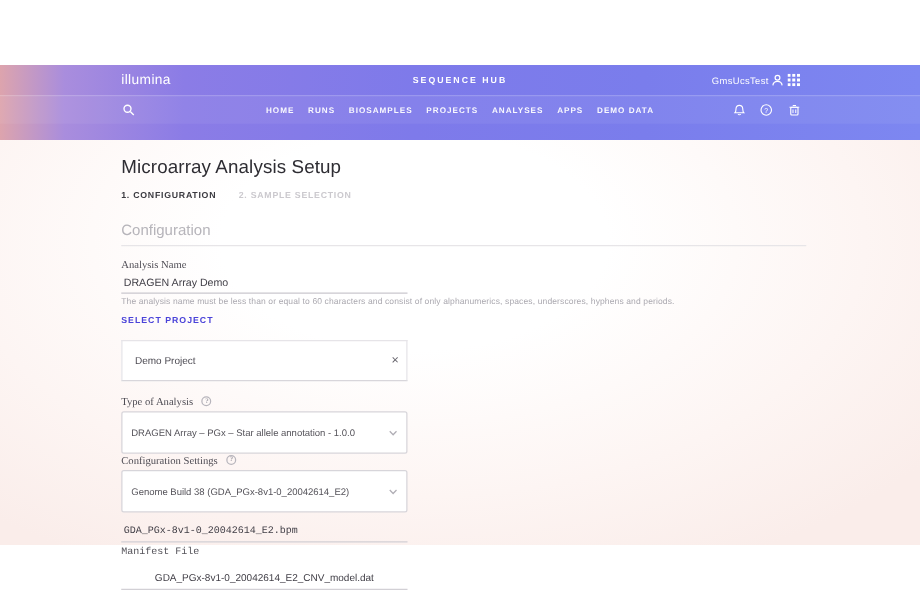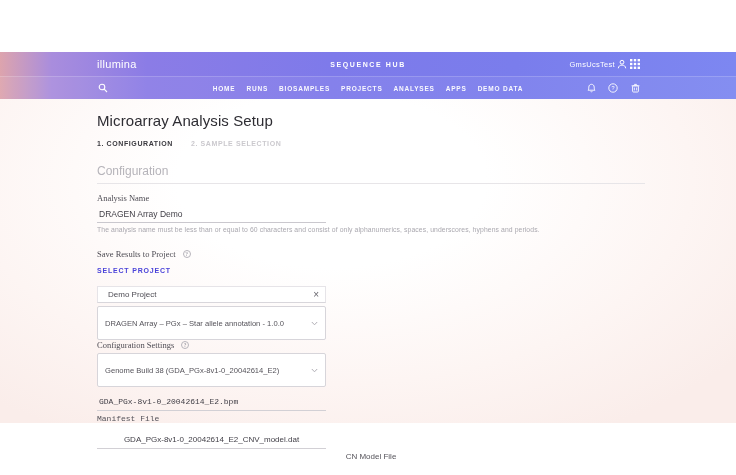--- a/index.html
+++ b/index.html
@@ -22,21 +22,21 @@
   .hdr-right { position:absolute; right:95px; display:flex; align-items:center; gap:1px; }
   .user-name { color:#ffffff; font-size:7.5px; letter-spacing:0.3px; }
   .hicon { display:inline-flex; align-items:center; justify-content:center; width:12px; height:12px; cursor:pointer; }
 
   .search-wrap { position:absolute; left:97px; display:flex; align-items:center; }
   .nav { position:absolute; left:0; right:0; display:flex; justify-content:center; gap:11px; }
   .nav span { color:rgba(255,255,255,0.95); font-size:6.5px; font-weight:bold; letter-spacing:0.8px; cursor:pointer; }
   .row2-right { position:absolute; right:95px; display:flex; align-items:center; gap:10px; }
 
   
-  .page-body { position:absolute; top:99px; left:0; width:736px; height:324px;
+  .page-body { position:absolute; top:112px; left:0; width:736px; height:324px;
     background:radial-gradient(ellipse 70% 90% at 45% 25%, #ffffff 30%, #fdf5f3 70%, #faedea 100%);
     padding:13px 91px 0 97px; }
 
   .page-title { font-size:15px; font-weight:500; color:#2e2d33; letter-spacing:0.1px; }
   .steps { margin-top:11px; display:flex; gap:18px; }
   .step { font-size:7px; font-weight:bold; letter-spacing:0.6px; cursor:pointer; }
   .step.active { color:#3a393f; }
   .step.inactive { color:#cbc9ce; }
 
   .panel { margin-top:17px; }
@@ -47,21 +47,21 @@
   .help-badge { display:inline-flex; align-items:center; justify-content:center; width:8px; height:8px;
     border:1px solid #b7b5bc; border-radius:50%; color:#a3a1a9; font-size:5.5px; font-weight:bold; cursor:pointer; }
 
   .u-input { width:229px; border:none; border-bottom:1px solid #cac8ce; background:transparent;
     font-family:"Liberation Sans", sans-serif; font-size:8.5px; color:#403e46; padding:2px 2px 3px 2px; outline:none; }
   .helper { margin-top:3px; font-size:6.8px; color:#aaa8af; letter-spacing:0.1px; }
 
   .link-select { display:inline-block; margin-top:8px; font-size:7px; font-weight:bold;
     letter-spacing:0.8px; color:#4a43d9; cursor:pointer; }
 
-  .box-input { margin-top:9px; width:229px; height:17px; background:#ffffff;
+  .box-input { margin-top:9px; width:229px; height:33px; background:#ffffff;
     border:1px solid #e6e4e8; border-bottom-color:#d8d6db; display:flex; align-items:center; padding:0 6px 0 10px; }
   .box-input .val { flex:1; font-size:8px; color:#4e4c54; }
   .clear-x { font-size:10px; color:#67656d; line-height:1; cursor:pointer; }
 
   .select-box { margin-top:3px; width:229px; height:16px; background:#ffffff;
     border:1px solid #d7d5da; border-radius:2px; display:flex; align-items:center; padding:16px 7px; cursor:pointer; }
   .select-box .val { flex:1; font-size:7.6px; color:#55535a; white-space:nowrap; overflow:hidden; }
 
   .file-row { margin-top:0; }
   .file-val { width:229px; border-bottom:1px solid #d2d0d5; font-size:8px; color:#403e46; padding:2px 2px 4px 2px; }
@@ -161,31 +161,31 @@
     <div class="panel">
       <div class="section-title">Configuration</div>
       <hr class="divider">
 
       
       <div class="field-label mt9">Analysis Name</div>
       <input class="u-input" type="text" value="DRAGEN Array Demo" style="">
       <div class="helper">The analysis name must be less than or equal to 60 characters and consist of only alphanumerics, spaces, underscores, hyphens and periods.</div>
 
       
-      <div class="field-label mt16">
-        <span>Save Results to Project</span>
-        <span class="help-badge">?</span>
-      </div>
       <span class="link-select">SELECT PROJECT</span>
       <div class="box-input">
         <span class="val">Demo Project</span>
         <span class="clear-x">×</span>
       </div>
 
       
+      <div class="field-label mt11">
+        <span>Type of Analysis</span>
+        <span class="help-badge">?</span>
+      </div>
       <div class="select-box">
         <span class="val">DRAGEN Array – PGx – Star allele annotation - 1.0.0</span>
         <span>
           <svg width="7" height="5" viewBox="0 0 7 5">
               <polyline points="0.8,1 3.5,3.8 6.2,1" fill="none" stroke="#b0aeb5" stroke-width="1"></polyline>
             </svg>
         </span>
       </div>
 
       

